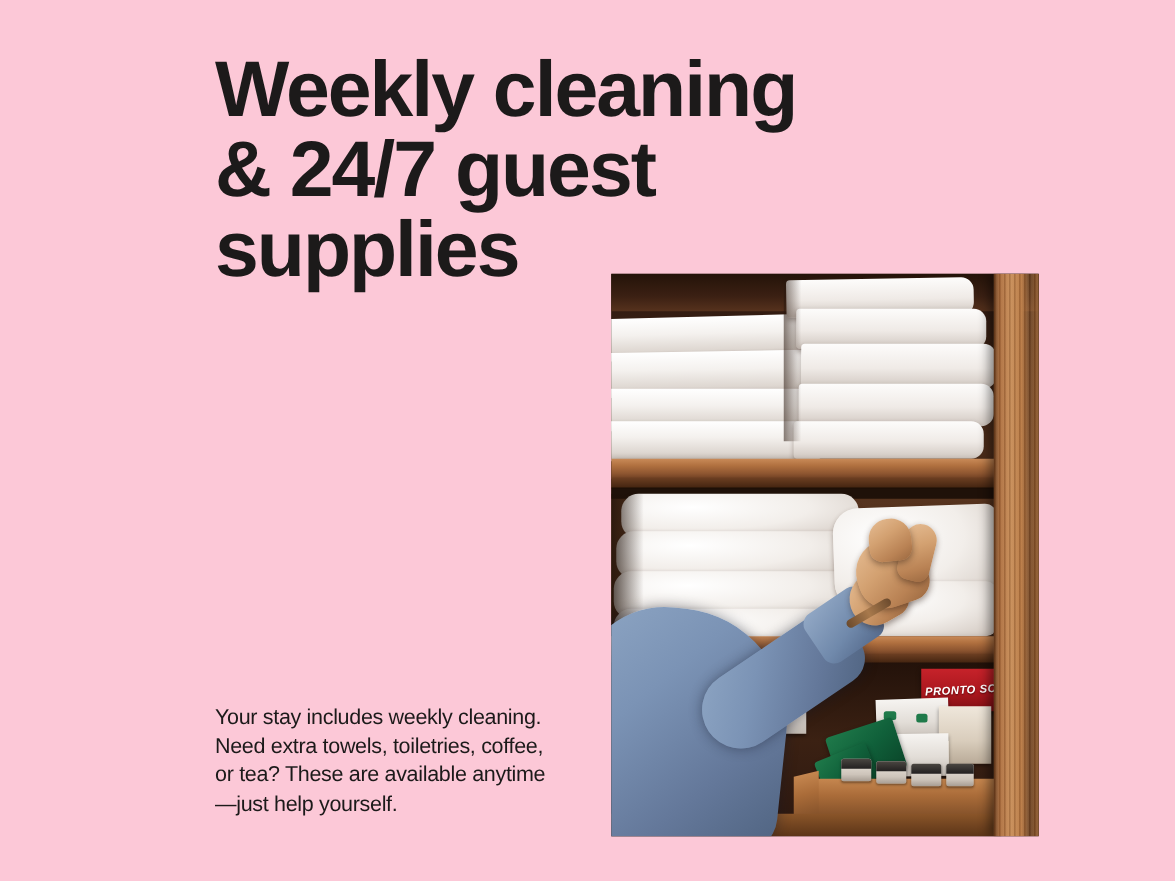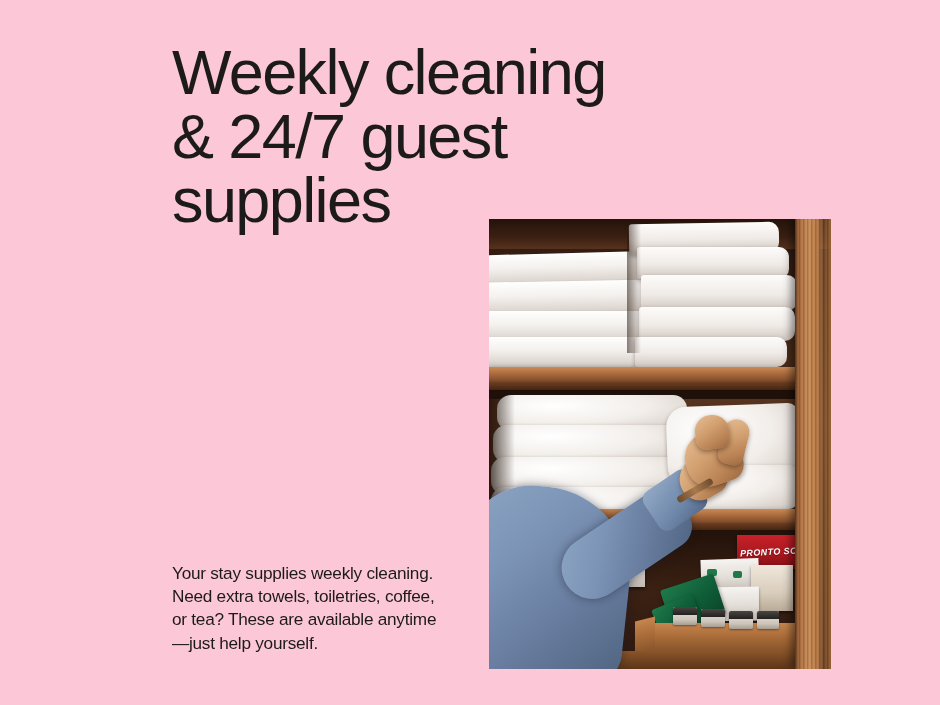--- a/index.html
+++ b/index.html
@@ -10,21 +10,21 @@
   }
   #poster{
     position:relative;width:940px;height:705px;
     background:#fcc8d7;overflow:hidden;
   }
 
   
   #headline{
     position:absolute;left:172px;top:40px;width:520px;
     font-size:63px;
-    font-weight:normal;
+    font-weight:bold;
     line-height:64px;
     letter-spacing:-1.6px;
     color:#1c1a1a;
     margin:0;
     white-space:pre-line;
   }
 
   
   #bodycopy{
     position:absolute;left:172px;top:562px;width:310px;
@@ -149,21 +149,21 @@
 </style>
 </head>
 <body>
 
 <div id="poster">
 
   <h1 id="headline">Weekly cleaning
 &amp; 24/7 guest
 supplies</h1>
 
-  <p id="bodycopy">Your stay supplies weekly cleaning.
+  <p id="bodycopy">Your stay includes weekly cleaning.
 Need extra towels, toiletries, coffee,
 or tea? These are available anytime
 —just help yourself.</p>
 
   <div id="photo">
 
     <div class="layer backwall"></div>
     <div class="layer top-shadow"></div>
 
     <div class="layer towel" style="left:-6px;top:34px;width:176px;height:34px;transform:rotate(-1.5deg);"></div>

